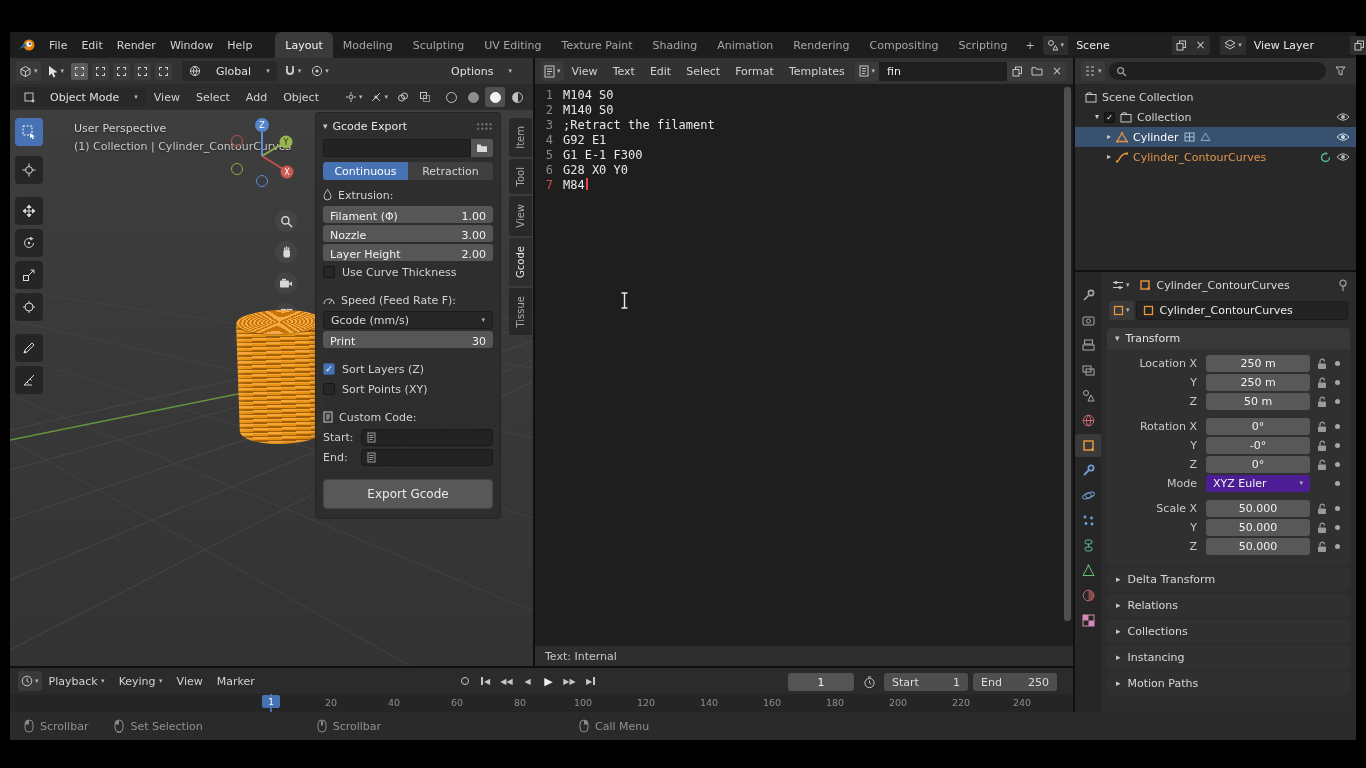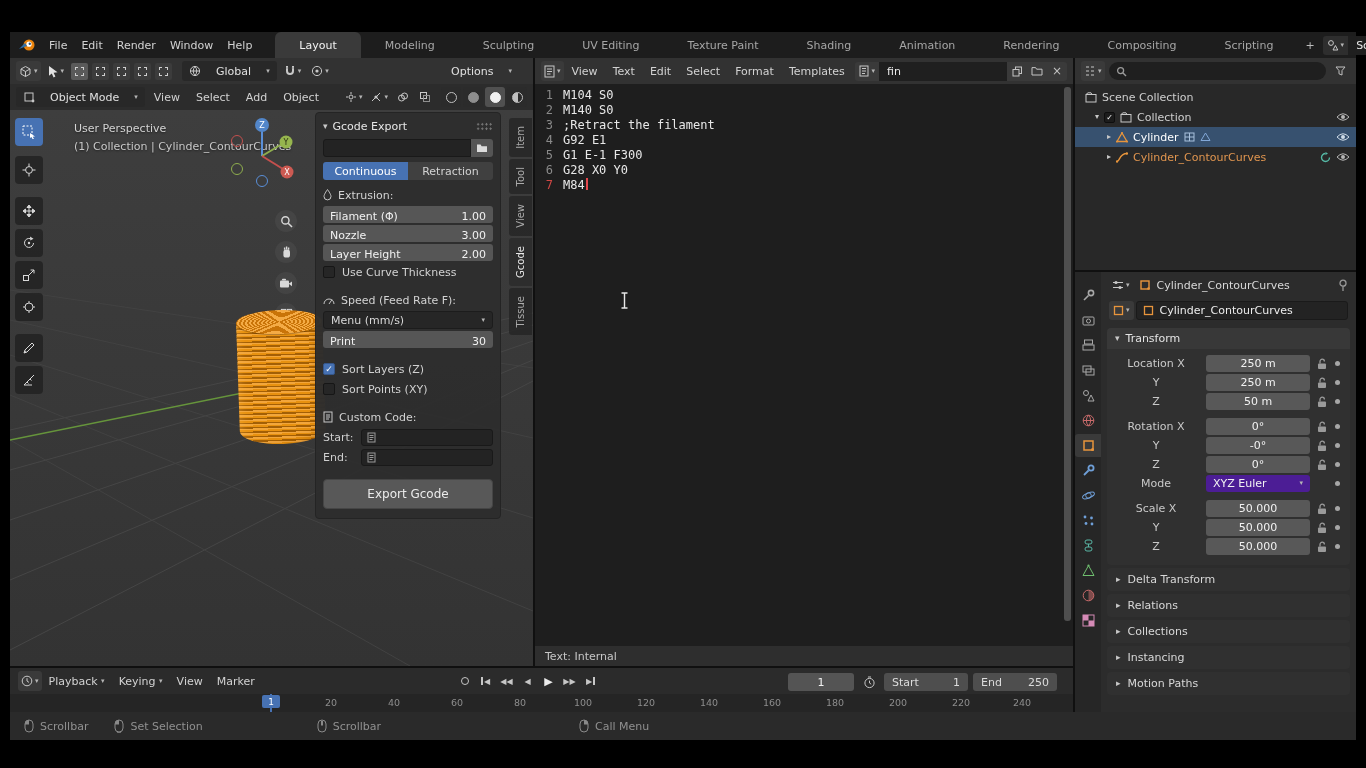--- a/index.html
+++ b/index.html
@@ -14,21 +14,21 @@
 .tri {font-size:9px;color:#c8c8c8;line-height:1}
 .ib {height:20px;min-width:20px;padding:0 3px;display:flex;align-items:center;justify-content:center;gap:2px;border-radius:3px;color:#c8c8c8;background:transparent}
 .ib.btn {background:#3a3a3a}
 .dd {height:20px;display:flex;align-items:center;gap:15px;padding:0 7px;background:#282828;border-radius:3px;color:#e0e0e0;white-space:nowrap}
 .x-icon {color:#c2c2c2;font-size:12px;line-height:1}
 
 
 .topbar {flex:0 0 26px;display:flex;align-items:center;padding:0 8px;background:#1d1d1d}
 .logo {margin-right:6px;display:flex;align-items:center}
 .ws-tabs {display:flex;height:100%;margin-left:16px;align-items:center}
-.ws-tab {padding:0 24px;height:100%;display:flex;align-items:center;color:#a6a6a6;white-space:nowrap}
+.ws-tab {padding:0 10px;height:100%;display:flex;align-items:center;color:#a6a6a6;white-space:nowrap}
 .ws-tab.active {background:#3a3a3a;color:#f2f2f2;border-radius:6px 6px 0 0}
 .ws-add {padding:0 8px;color:#bdbdbd}
 .topbar-right {margin-left:auto;display:flex;gap:10px;align-items:center}
 .id-widget {display:flex;align-items:center;height:19px}
 .idw-icon {height:19px;padding:0 4px;background:#2e2e2e;border-radius:3px 0 0 3px;display:flex;align-items:center;gap:2px}
 .idw-field {height:19px;min-width:104px;background:#1f1f1f;display:flex;align-items:center;padding:0 8px;color:#e8e8e8}
 .idw-btn {height:19px;width:19px;background:#2e2e2e;display:flex;align-items:center;justify-content:center}
 .idw-btn:last-child {border-radius:0 3px 3px 0}
 
 
@@ -160,21 +160,21 @@
 .props-main {flex:1;display:flex;flex-direction:column;min-width:0;overflow:hidden}
 .props-header {flex:0 0 26px;display:flex;align-items:center;gap:6px;padding:0 8px;color:#d8d8d8}
 .props-id-row {flex:0 0 24px;display:flex;align-items:center;gap:2px;padding:0 8px}
 .idb {height:19px;padding:0 4px;background:#3a3a3a;border-radius:3px;display:flex;align-items:center;gap:2px}
 .id-field {flex:1;height:19px;background:#232323;border:1px solid #1a1a1a;border-radius:3px;display:flex;align-items:center;gap:6px;padding:0 6px;color:#ececec}
 .tpanel {margin:6px 6px 0;background:#303030;border-radius:4px;overflow:hidden}
 .tpanel-head {height:21px;background:#383838;display:flex;align-items:center;gap:6px;padding:0 8px;color:#e4e4e4}
 .tpanel-body {padding:6px 8px 8px}
 .trow {display:flex;align-items:center;gap:5px;margin-bottom:2px}
 .trow.mt {margin-top:8px}
-.tlabel {flex:0 0 86px;text-align:center;padding-right:4px;color:#c9c9c9;white-space:nowrap}
+.tlabel {flex:0 0 86px;text-align:right;padding-right:4px;color:#c9c9c9;white-space:nowrap}
 .tfield {flex:1;height:17px;background:#585858;border-radius:3px;display:flex;align-items:center;justify-content:center;color:#f2f2f2}
 .tfield.dropdown {background:#4c1d95;justify-content:space-between;padding:0 7px}
 .lockcell {flex:0 0 13px;display:flex;justify-content:center}
 .dot {flex:0 0 9px;display:flex;justify-content:center}
 .dot i {width:5px;height:5px;border-radius:50%;background:#a6a6a6}
 .cpanel {margin:3px 6px 0;height:23px;background:#303030;border-radius:4px;display:flex;align-items:center;gap:7px;padding:0 9px;color:#d8d8d8}
 
 
 .statusbar {flex:0 0 28px;background:#2a2a2a;display:flex;align-items:center;padding:0 14px;gap:26px;color:#909090}
 .hint {display:flex;align-items:center;gap:6px;white-space:nowrap}
@@ -534,21 +534,21 @@
                 <span>Use Curve Thickness</span>
               </div>
               <div class="gp-label mt6">
                 <svg width="12" height="10" viewBox="0 0 12 10">
                       <path d="M1 9 a5 5 0 0 1 10 0" fill="none" stroke="#c8c8c8"></path>
                       <line x1="6" y1="9" x2="9" y2="4.6" stroke="#c8c8c8"></line>
                     </svg>
                 <span>Speed (Feed Rate F):</span>
               </div>
               <div class="gp-dd">
-                <span>Menu (mm/s)</span>
+                <span>Gcode (mm/s)</span>
                 <span class="chev">▾</span>
               </div>
               <div class="slider">
                 <span>Print</span>
                 <span>30</span>
               </div>
               <div class="gp-check mt10">
                 <span class="cb checked">✓</span>
                 <span>Sort Layers (Z)</span>
               </div>

